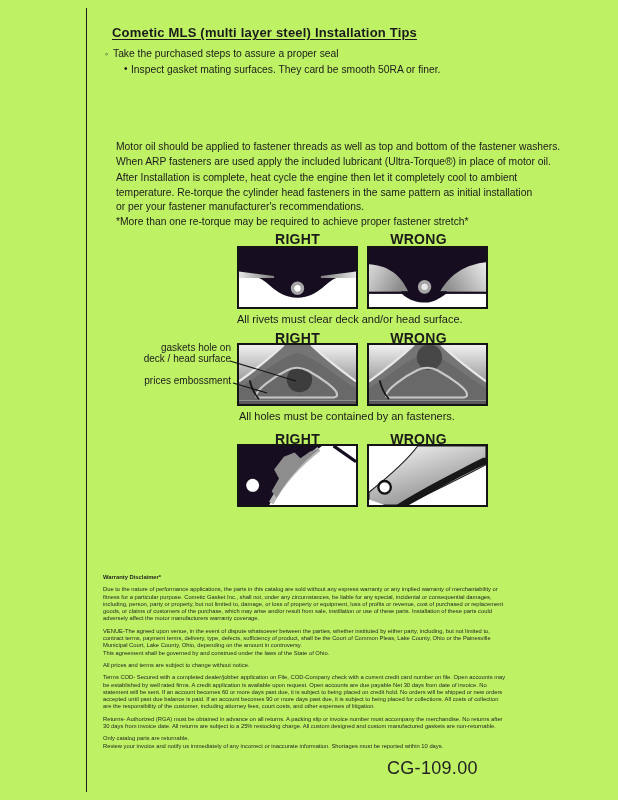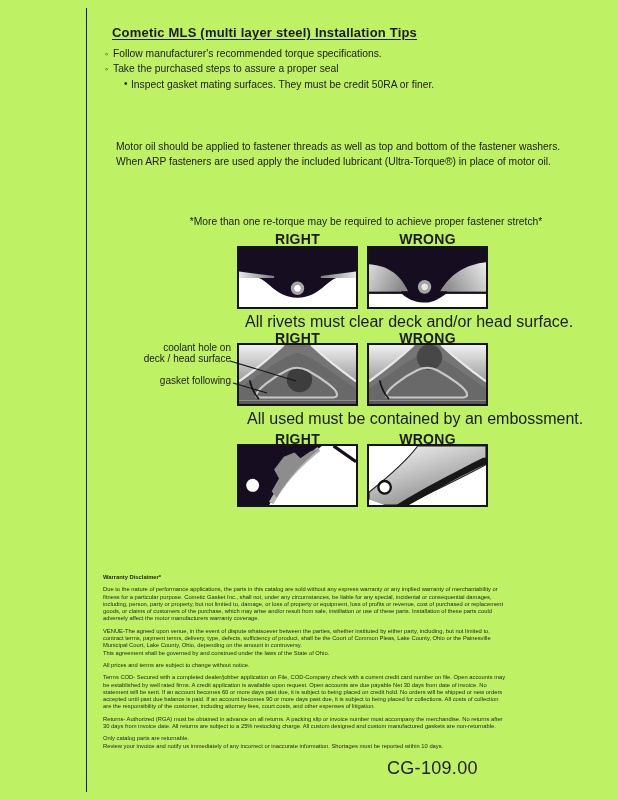--- a/index.html
+++ b/index.html
@@ -13,29 +13,29 @@
     font-size:13px;font-weight:bold;letter-spacing:.2px;
     text-decoration:underline;text-underline-offset:2px;
   }
   .bullets{position:absolute;left:105px;top:46px;width:505px;font-size:10.3px;}
   .b{height:15px;line-height:15px;white-space:nowrap;}
   .b .bm{display:inline-block;width:8px;font-size:9px;vertical-align:0.5px;}
   .b.sub{padding-left:19px;}
   .b.sub .bm{width:7px;font-size:10px;}
   .dheading{position:absolute;left:112px;top:118px;margin:0;font-size:12.5px;font-weight:bold;}
   .body{position:absolute;left:112px;margin:4px;width:500px;font-size:10.3px;line-height:14.5px;white-space:pre-line;}
-  .p0{top:136px;} .p1{top:167px;} .p2{top:211px;text-align:center;}
+  .p0{top:136px;} .p1{top:167px;} .p2{top:211px;}
 
   
-  .dlabels{position:absolute;left:237px;width:251px;display:flex;gap:9px;}
+  .dlabels{position:absolute;left:237px;width:251px;display:flex;}
   .dlabels span{width:121px;text-align:center;font-size:14px;font-weight:bold;letter-spacing:.3px;}
   .dboxes{position:absolute;left:237px;width:251px;display:flex;gap:9px;}
   .dbox{width:117px;height:59px;border:2px solid #141414;background:#fff;}
   .dbox svg{display:block;}
-  .caption{position:absolute;left:237px;font-size:16px;margin-left:8px;}
+  .caption{position:absolute;left:237px;font-size:11px;}
   .pre{white-space:pre-line;}
   .lab1{top:231px;} .box1{top:246px;} .cap1{top:313px;}
   .lab2{top:330px;} .box2{top:343px;} .cap2{top:410px;left:239px;}
   .lab3{top:431px;} .box3{top:444px;} .cap3{top:511px;line-height:11.5px;}
   .anno{position:absolute;left:103px;width:128px;text-align:right;font-size:10px;line-height:10.5px;white-space:pre-line;}
   .anno1{top:343px;} .anno2{top:376px;}
   .leaders{position:absolute;left:100px;top:340px;z-index:3;pointer-events:none;}
 
   
   .legal{position:absolute;left:103px;top:574px;width:520px;font-size:5.8px;line-height:7.3px;color:#1f1f1f;}
@@ -45,27 +45,29 @@
 </style>
 </head>
 <body>
 
 <div id="page">
   <div class="vrule"></div>
 
   <h1 class="title">Cometic MLS (multi layer steel) Installation Tips</h1>
 
   <div class="bullets">
-    <div class="b"><span class="bm">◦</span><span>Follow manufacturer's recommended torque specifications.</span></div>
     <div class="b"><span class="bm">◦</span><span>Take the purchased steps to assure a proper seal</span></div>
-    <div class="b sub"><span class="bm">•</span><span>Inspect gasket mating surfaces.  They must be credit 50RA or finer.</span></div>
+    <div class="b sub"><span class="bm">•</span><span>Inspect gasket mating surfaces.  They card be smooth 50RA or finer.</span></div>
   </div>
 
   <p class="body p0">Motor oil should be applied to fastener threads as well as top and bottom of the fastener washers.
 When ARP fasteners are used apply the included lubricant (Ultra-Torque®) in place of motor oil.</p>
+  <p class="body p1">After Installation is complete, heat cycle the engine then let it completely cool to ambient
+temperature. Re-torque the cylinder head fasteners in the same pattern as initial installation
+or per your fastener manufacturer's recommendations.</p>
   <p class="body p2">*More than one re-torque may be required to achieve proper fastener stretch*</p>
 
   <div class="dlabels lab1">
     <span>RIGHT</span>
     <span>WRONG</span>
   </div>
   <div class="dboxes box1">
     <div class="dbox">
       <svg viewBox="0 0 120 60" width="117" height="59" preserveAspectRatio="none">
         <defs>
@@ -109,23 +111,23 @@
         <circle cx="57" cy="39.5" r="4" fill="#e8e8e8" stroke="#8a8a8a" stroke-width="0.8"></circle>
       </svg>
     </div>
   </div>
   <div class="caption cap1">All rivets must clear deck and/or head surface.</div>
 
   <div class="dlabels lab2">
     <span>RIGHT</span>
     <span>WRONG</span>
   </div>
-  <div class="anno anno1">coolant hole on
+  <div class="anno anno1">gaskets hole on
 deck / head surface</div>
-  <div class="anno anno2">gasket following</div>
+  <div class="anno anno2">prices embossment</div>
   <svg class="leaders" width="280" height="70" viewBox="0 0 280 70">
     <line x1="130" y1="21" x2="196" y2="41" stroke="#111" stroke-width="1.1"></line>
     <line x1="133" y1="43" x2="167" y2="53" stroke="#111" stroke-width="1.1"></line>
   </svg>
   <div class="dboxes box2">
     <div class="dbox">
       <svg viewBox="0 0 120 60" width="117" height="59" preserveAspectRatio="none">
         <defs>
           <linearGradient id="gE" x1="0" y1="0" x2="0" y2="1">
               <stop offset="0" stop-color="#f0f0f0"></stop>
@@ -160,21 +162,21 @@
         <path d="M46,0 C31,14 14,27 0,37" stroke="#e8e8e8" stroke-width="2.4" fill="none"></path>
         <path d="M74,0 C89,14 106,27 120,37" stroke="#e8e8e8" stroke-width="2.4" fill="none"></path>
         <circle cx="62" cy="12.5" r="13" fill="#474747"></circle>
         <path d="M17.5,51.5 C17.5,46 34,33 50,25.5 C56.5,22.4 64,22.4 70.5,26 C85,34 100.5,45 100.5,50 L100.5,51 C100.5,53.2 98,53.4 94,53.4 L24,53.4 C19.5,53.4 17.5,53.3 17.5,51.5 Z" fill="none" stroke="#c7c7c7" stroke-width="2.2"></path>
         <path d="M11,36 C12.5,43 16,50 20.5,55" stroke="#151515" stroke-width="1.8" fill="none"></path>
         <rect x="0" y="56.6" width="120" height="3.4" fill="#5a5a5a"></rect>
         <line x1="0" y1="56.4" x2="120" y2="56.4" stroke="#9e9e9e" stroke-width="0.8"></line>
       </svg>
     </div>
   </div>
-  <div class="caption cap2">All used must be contained by an embossment.</div>
+  <div class="caption cap2">All holes must be contained by an fasteners.</div>
 
   <div class="dlabels lab3">
     <span>RIGHT</span>
     <span>WRONG</span>
   </div>
   <div class="dboxes box3">
     <div class="dbox">
       <svg viewBox="0 0 120 60" width="117" height="59" preserveAspectRatio="none">
         <rect width="120" height="60" fill="#ffffff"></rect>
         <path d="M0,0 L85,0 C62,17 44,35 31,60 L0,60 Z" fill="#170d20"></path>

